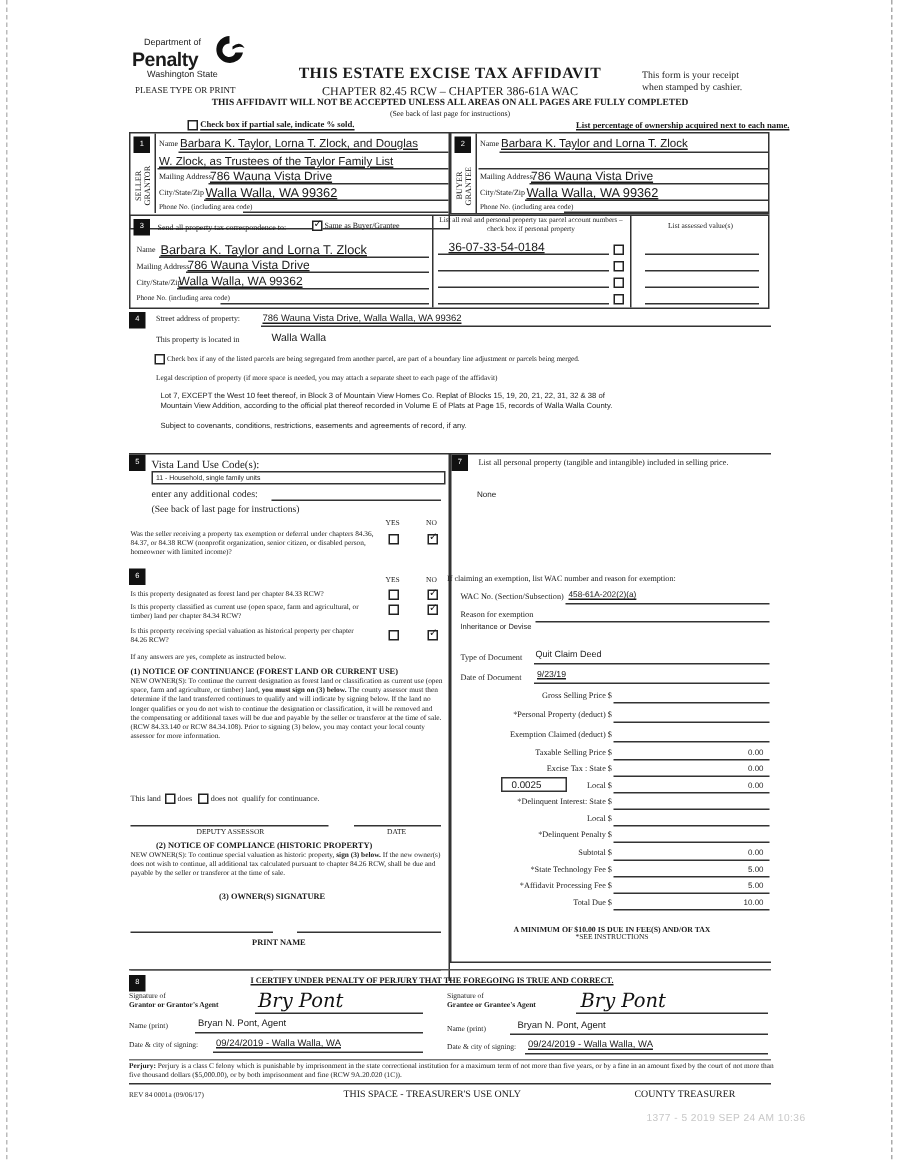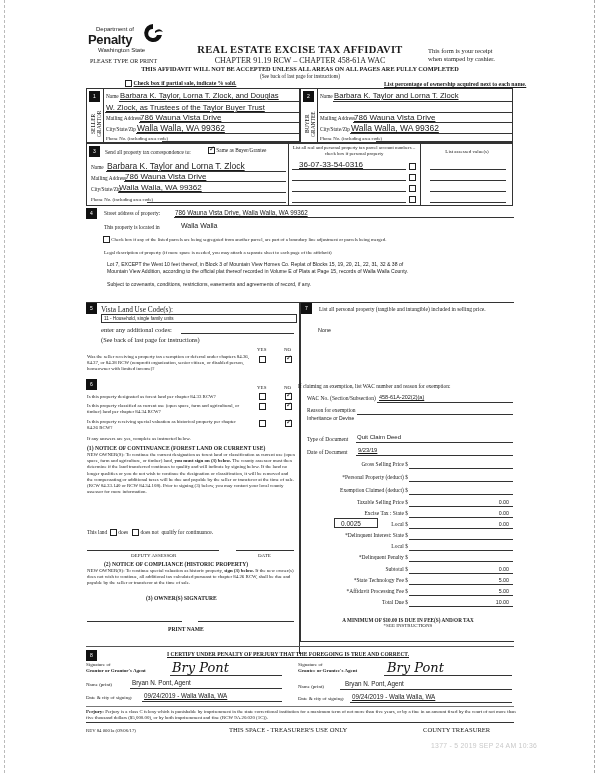--- a/index.html
+++ b/index.html
@@ -48,43 +48,43 @@
 
 <div class="abs logo">
   <span class="dept">Department of</span>
   <span class="rev">Penalty</span>
   <span class="wa">Washington State</span>
   <svg class="swoosh" viewBox="0 0 22 20">
     <path d="M11 1 A9 9 0 1 0 20 12 L15 12 A4.5 4.5 0 1 1 11 6 Z" fill="#111"></path>
     <path d="M13 8 Q18 4 21 9 Q17 7 13 10 Z" fill="#111"></path>
   </svg>
 </div>
-<div class="abs title">REAL ESTATE EXCISE TAX AFFIDAVIT</div>
-<div class="abs subtitle">CHAPTER 91.19 RCW – CHAPTER 458-61A WAC</div>
+<div class="abs title">THIS ESTATE EXCISE TAX AFFIDAVIT</div>
+<div class="abs subtitle">CHAPTER 82.45 RCW – CHAPTER 386-61A WAC</div>
 <div class="abs please">PLEASE TYPE OR PRINT</div>
 <div class="abs warn">THIS AFFIDAVIT WILL NOT BE ACCEPTED UNLESS ALL AREAS ON ALL PAGES ARE FULLY COMPLETED</div>
 <div class="abs seeback">(See back of last page for instructions)</div>
 <div class="abs receipt">
   <div>This form is your receipt</div>
   <div>when stamped by cashier.</div>
 </div>
 <div class="abs partial">
   <span class="cb"></span>
   <span style="text-decoration:underline">Check box if partial sale, indicate %         sold.</span>
 </div>
 <div class="abs listpct">List percentage of ownership acquired next to each name.</div>
 
-<div class="box" style="left:86px;top:88px;width:214px;height:55px;">
+<div class="box" style="left:86px;top:88px;width:214px;height:65px;">
   <div class="numtag" style="left:2px;top:2px;">1</div>
   <div class="vert" style="left:3px;top:18px;height:34px;width:10px;">SELLER GRANTOR</div>
   <div style="position:absolute;left:16px;top:0;width:1px;height:53px;background:#333;"></div>
   <span class="lbl" style="left:19px;top:4px;">Name</span>
   <span class="val" style="left:33px;top:2px;font-size:7.7px;">Barbara K. Taylor, Lorna T. Zlock, and Douglas</span>
   <div class="line" style="left:32px;top:12px;width:180px;"></div>
-  <span class="val" style="left:19px;top:14px;font-size:7.7px;">W. Zlock, as Trustees of the Taylor Buyer Trust</span>
+  <span class="val" style="left:19px;top:14px;font-size:7.7px;">W. Zlock, as Trustees of the Taylor Family List</span>
   <div class="line" style="left:18px;top:23px;width:194px;"></div>
   <span class="lbl" style="left:19px;top:26px;">Mailing Address</span>
   <span class="val" style="left:53px;top:24px;">786 Wauna Vista Drive</span>
   <div class="line" style="left:52px;top:33px;width:160px;"></div>
   <span class="lbl" style="left:19px;top:37px;">City/State/Zip</span>
   <span class="val" style="left:50px;top:34px;font-size:8.5px;">Walla Walla, WA 99362</span>
   <div class="line" style="left:49px;top:44px;width:163px;"></div>
   <span class="lbl" style="left:19px;top:47px;font-size:4.8px;">Phone No. (including area code)</span>
   <div class="line" style="left:75px;top:52px;width:137px;"></div>
 </div>
@@ -124,21 +124,21 @@
   <span class="val" style="left:32px;top:39px;">Walla Walla, WA 99362</span>
   <div class="line" style="left:31px;top:48px;width:168px;"></div>
   <span class="lbl" style="left:4px;top:53px;font-size:4.8px;">Phone No. (including area code)</span>
   <div class="line" style="left:60px;top:58px;width:139px;"></div>
 
   <div style="position:absolute;left:201px;top:0;width:1px;height:61px;background:#333;"></div>
   <div class="para" style="left:204px;top:1px;width:126px;text-align:center;font-size:4.8px;line-height:5.6px;">List all real and personal property tax parcel account numbers – check box if personal property</div>
   <div style="position:absolute;left:333px;top:0;width:1px;height:61px;background:#333;"></div>
   <div class="lbl" style="left:336px;top:5px;width:88px;text-align:center;font-size:5px;">List assessed value(s)</div>
 
-  <span class="val" style="left:212px;top:16px;">36-07-33-54-0316</span>
+  <span class="val" style="left:212px;top:16px;">36-07-33-54-0184</span>
   <div class="line" style="left:205px;top:25px;width:114px;"></div>
   <span class="cb" style="position:absolute;left:322px;top:19px;"></span>
   <div class="line" style="left:343px;top:25px;width:76px;"></div>
 
   <div class="line" style="left:205px;top:36px;width:114px;"></div>
   <span class="cb" style="position:absolute;left:322px;top:30px;"></span>
   <div class="line" style="left:343px;top:36px;width:76px;"></div>
 
   <div class="line" style="left:205px;top:47px;width:114px;"></div>
   <span class="cb" style="position:absolute;left:322px;top:41px;"></span>

